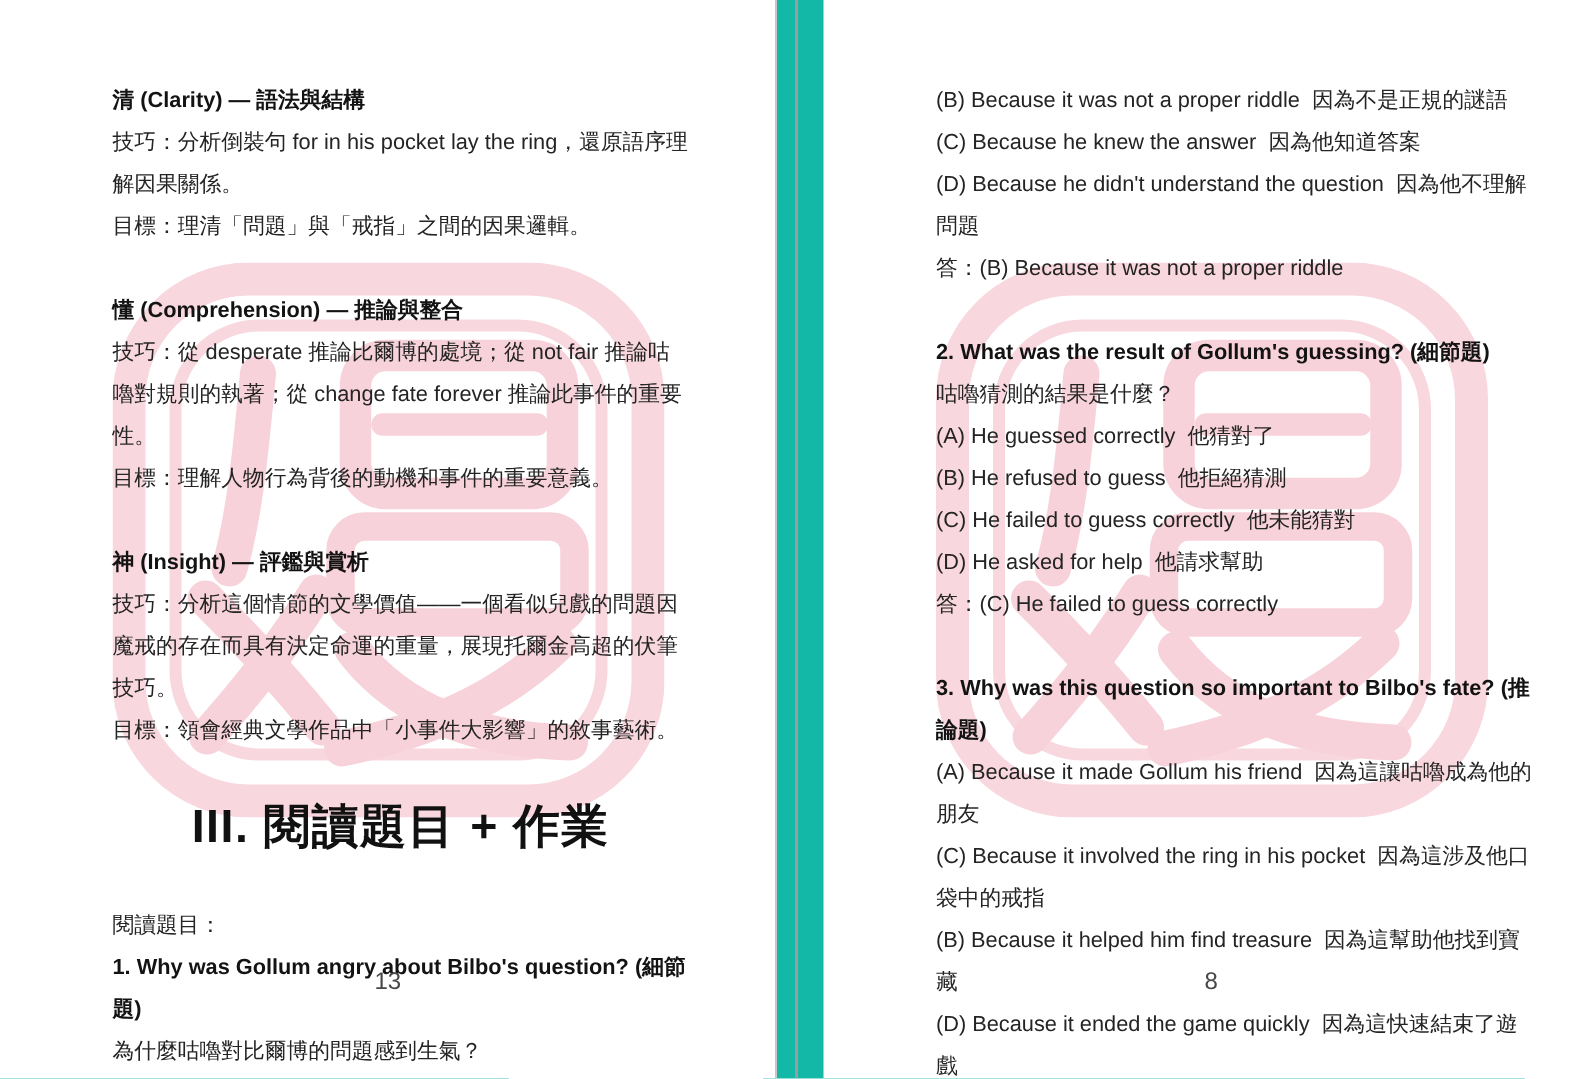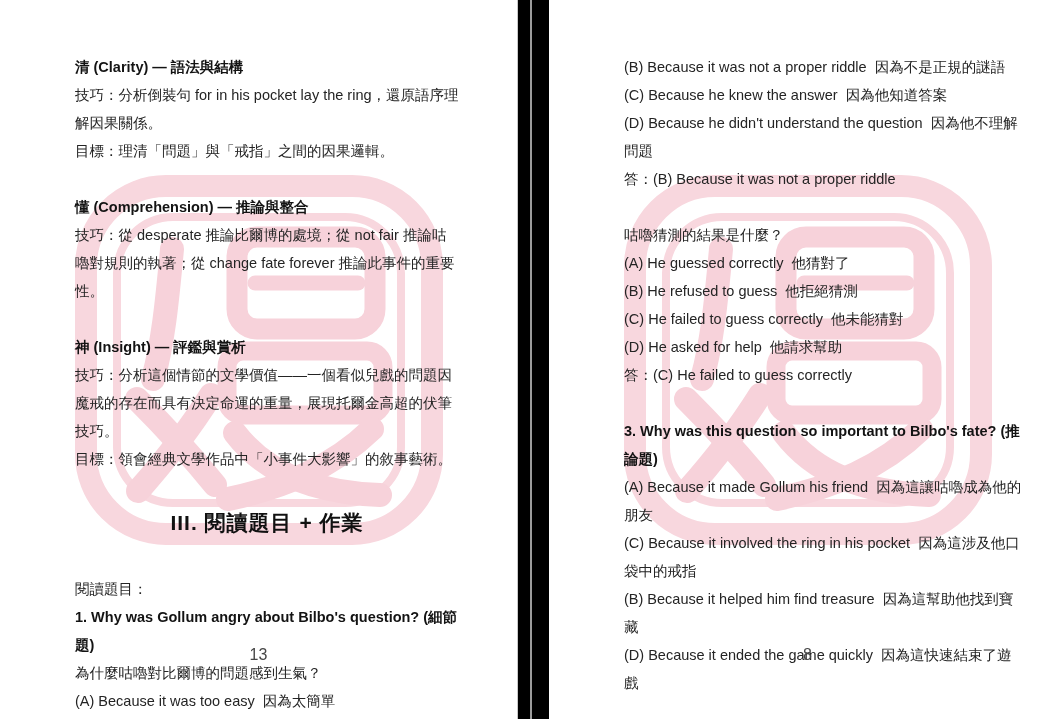--- a/index.html
+++ b/index.html
@@ -1,38 +1,38 @@
 <!DOCTYPE html>
 <html><head>
 <meta charset="utf-8">
 <style>
   html,body{margin:0;padding:0;background:#ffffff;}
   .canvas{
     position:relative;
     width:1050px;height:719px;
-    background:#000000;
+    background:#14b8a6;
     overflow:hidden;
     font-family:"Liberation Sans","DejaVu Sans",sans-serif;
     color:#212121;
   }
   .page{position:absolute;top:0;width:517px;height:719px;background:#fff;}
   .page-left{left:0;}
   .page-right{left:533px;margin-left:16px;}
   .divider{position:absolute;top:0;height:719px;}
   .divider-1{left:517px;width:1px;background:#c9c9c9;}
   .divider-2{left:530px;width:2px;background:#9c9c9c;}
   .watermark{position:absolute;left:75px;top:175px;width:368px;height:370px;z-index:0;}
   .content{position:absolute;left:75px;right:40px;top:53px;z-index:2;}
   .page-left .content{right:58px;}
   .blk{position:relative;}
   .blk.line,.blk.bold{min-height:28px;line-height:28px;font-size:14.5px;white-space:pre-wrap;color:#242424;}
   .blk.bold{font-weight:bold;color:#131313;}
   .blk.blank{height:28px;}
   .blk.heading{
-    font-size:21px;font-weight:bold;text-align:center;
+    font-size:31px;font-weight:bold;text-align:center;
     height:44px;line-height:44px;margin-bottom:30px;
     letter-spacing:1px;color:#111;
   }
   .page-number{
     position:absolute;top:646px;left:0;width:100%;
     text-align:center;font-size:16px;color:#474747;z-index:2;
   }
   .seal-border{fill:none;stroke:#f8d7de;}
   .seal-glyph{fill:none;stroke:#f7d2da;stroke-linecap:round;stroke-linejoin:round;}
 </style>
@@ -56,20 +56,21 @@
         <path d="M297,254 C258,292 210,312 153,324"></path>
       </g>
     </svg>
     <div class="content">
         <div class="blk bold">清 (Clarity) — 語法與結構</div>
         <div class="blk line">技巧：分析倒裝句 for in his pocket lay the ring，還原語序理解因果關係。</div>
         <div class="blk line">目標：理清「問題」與「戒指」之間的因果邏輯。</div>
         <div class="blk blank"></div>
         <div class="blk bold">懂 (Comprehension) — 推論與整合</div>
         <div class="blk line">技巧：從 desperate 推論比爾博的處境；從 not fair 推論咕嚕對規則的執著；從 change fate forever 推論此事件的重要性。</div>
+        <div class="blk line">目標：理解人物行為背後的動機和事件的重要意義。</div>
         <div class="blk blank"></div>
         <div class="blk bold">神 (Insight) — 評鑑與賞析</div>
         <div class="blk line">技巧：分析這個情節的文學價值——一個看似兒戲的問題因魔戒的存在而具有決定命運的重量，展現托爾金高超的伏筆技巧。</div>
         <div class="blk line">目標：領會經典文學作品中「小事件大影響」的敘事藝術。</div>
         <div class="blk blank"></div>
         <div class="blk heading">III. 閱讀題目 + 作業</div>
         <div class="blk line">閱讀題目：</div>
         <div class="blk bold">1. Why was Gollum angry about Bilbo's question? (細節題)</div>
         <div class="blk line">為什麼咕嚕對比爾博的問題感到生氣？</div>
         <div class="blk line">(A) Because it was too easy  因為太簡單</div>
@@ -94,20 +95,21 @@
         <path d="M160,258 C192,300 242,318 305,320"></path>
         <path d="M297,254 C258,292 210,312 153,324"></path>
       </g>
     </svg>
     <div class="content">
         <div class="blk line">(B) Because it was not a proper riddle  因為不是正規的謎語</div>
         <div class="blk line">(C) Because he knew the answer  因為他知道答案</div>
         <div class="blk line">(D) Because he didn't understand the question  因為他不理解問題</div>
         <div class="blk line">答：(B) Because it was not a proper riddle</div>
         <div class="blk blank"></div>
+        <div class="blk bold">2. What was the result of Gollum's guessing? (細節題)</div>
         <div class="blk line">咕嚕猜測的結果是什麼？</div>
         <div class="blk line">(A) He guessed correctly  他猜對了</div>
         <div class="blk line">(B) He refused to guess  他拒絕猜測</div>
         <div class="blk line">(C) He failed to guess correctly  他未能猜對</div>
         <div class="blk line">(D) He asked for help  他請求幫助</div>
         <div class="blk line">答：(C) He failed to guess correctly</div>
         <div class="blk blank"></div>
         <div class="blk bold">3. Why was this question so important to Bilbo's fate? (推論題)</div>
         <div class="blk line">(A) Because it made Gollum his friend  因為這讓咕嚕成為他的朋友</div>
         <div class="blk line">(C) Because it involved the ring in his pocket  因為這涉及他口袋中的戒指</div>

